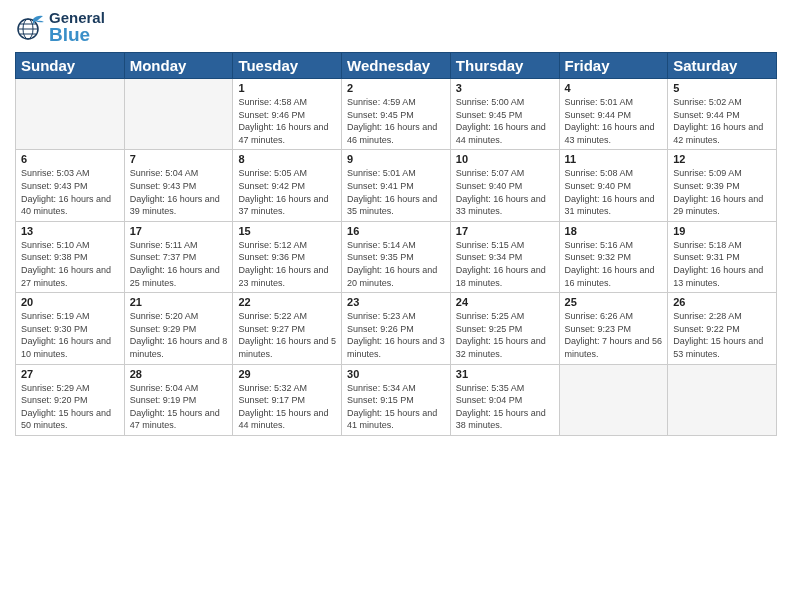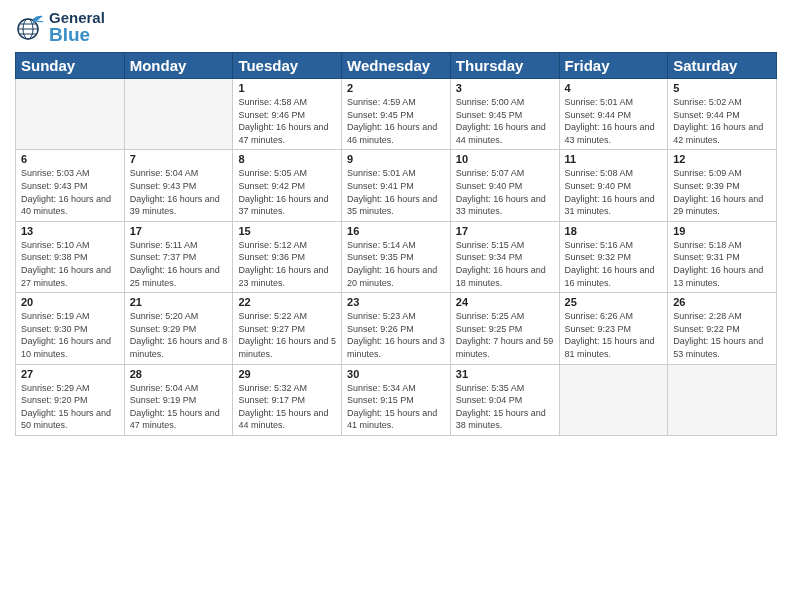--- a/index.html
+++ b/index.html
@@ -330,29 +330,29 @@
           <span>Sunrise: 5:23 AM</span><br>
           <span>Sunset: 9:26 PM</span><br>
           <span>Daylight: 16 hours and 3 minutes.</span>
         </div>
       </td>
           <td>
         <span class="day-number">24</span>
         <div class="day-info">
           <span>Sunrise: 5:25 AM</span><br>
           <span>Sunset: 9:25 PM</span><br>
-          <span>Daylight: 7 hours and 59 minutes.</span>
+          <span>Daylight: 15 hours and 32 minutes.</span>
         </div>
       </td>
           <td>
         <span class="day-number">25</span>
         <div class="day-info">
           <span>Sunrise: 6:26 AM</span><br>
           <span>Sunset: 9:23 PM</span><br>
-          <span>Daylight: 15 hours and 81 minutes.</span>
+          <span>Daylight: 7 hours and 56 minutes.</span>
         </div>
       </td>
           <td>
         <span class="day-number">26</span>
         <div class="day-info">
           <span>Sunrise: 2:28 AM</span><br>
           <span>Sunset: 9:22 PM</span><br>
           <span>Daylight: 15 hours and 53 minutes.</span>
         </div>
       </td>

